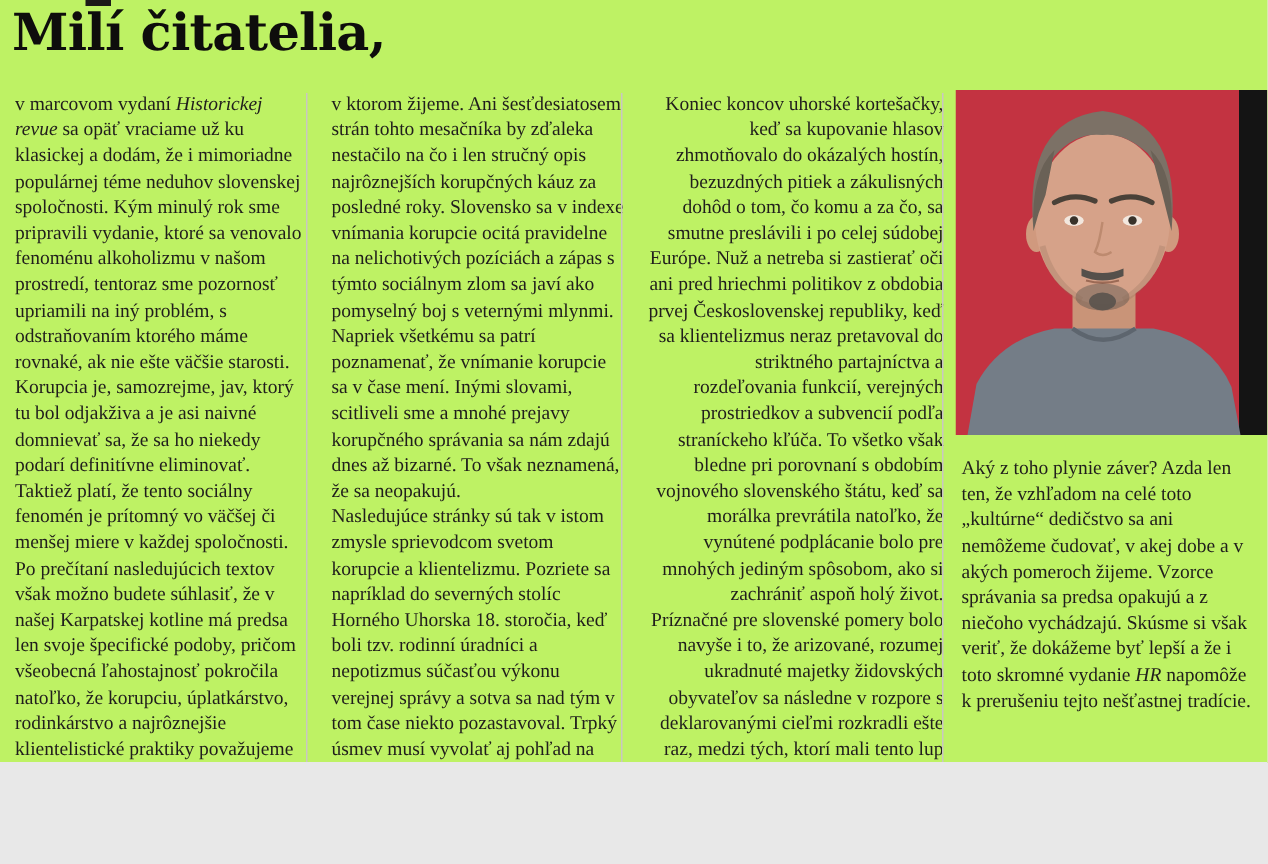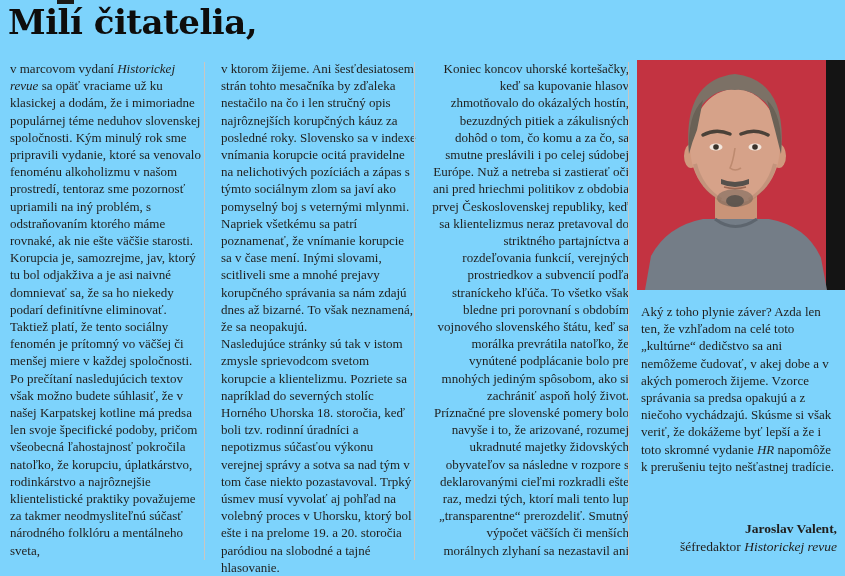--- a/index.html
+++ b/index.html
@@ -1,16 +1,16 @@
 <!DOCTYPE html>
 <html><head>
 <meta charset="utf-8">
 <style>
   html,body{margin:0;padding:0;background:#e8e8e8;}
-  .page{position:relative;width:845px;height:576px;background:#7dd3fc;overflow:hidden;
+  .page{position:relative;width:845px;height:508px;background:#bef264;overflow:hidden;
         font-family:"Liberation Serif",serif;color:#201e1c;}
   .top-mark{position:absolute;left:57px;top:0;width:17px;height:4px;background:#1c1a18;}
   .headline{position:absolute;left:8px;top:2px;margin:0;
             font-family:"DejaVu Serif","Liberation Serif",serif;font-weight:bold;
             font-size:34px;letter-spacing:-0.5px;color:#0e0d0c;}
   .col{position:absolute;top:60px;font-size:13px;line-height:17.2px;}
   .col p{margin:0;}
   .col1{left:10px;width:196px;}
   .col2{left:221px;width:195px;}
   .col3{left:432px;width:197px;text-align:right;}

